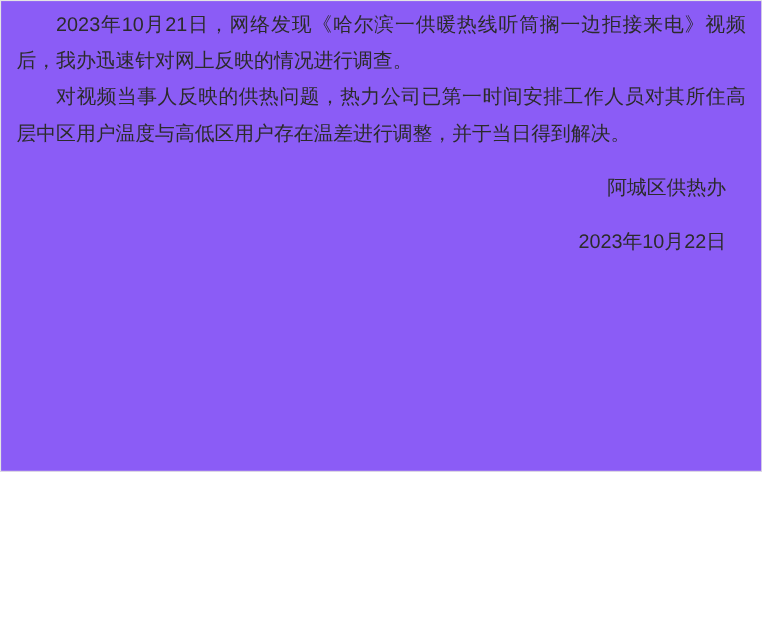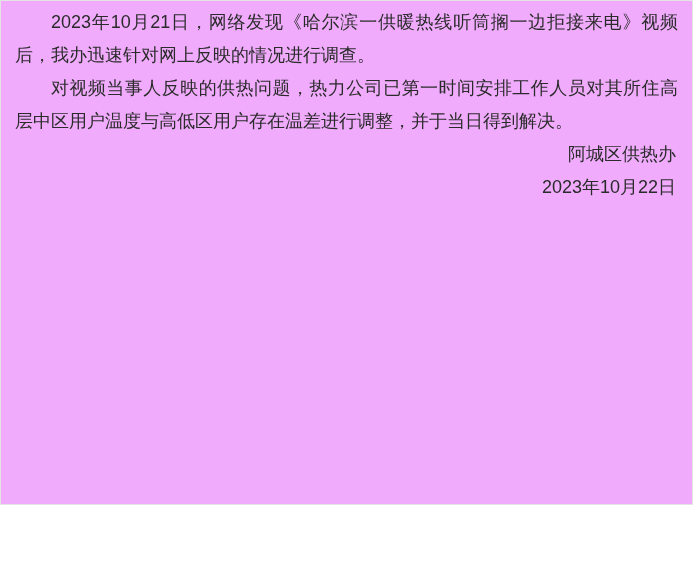--- a/index.html
+++ b/index.html
@@ -3,44 +3,44 @@
 <meta charset="utf-8">
 <style>
   html, body {
     margin: 0;
     padding: 0;
     background: #ffffff;
   }
   .page {
     position: relative;
     width: 693px;
-    height: 505px;
+    height: 429px;
     box-sizing: border-box;
-    background: #f0abfc;
+    background: #8b5cf6;
     border: 1px solid #e4e4e4;
     padding: 5px 14px 0 14px;
     font-family: "Liberation Sans", "DejaVu Sans", sans-serif;
     font-size: 18px;
     line-height: 33px;
     color: #2b2b2b;
     overflow: hidden;
   }
   .para {
     margin: 0;
     text-indent: 2em;
     text-align: justify;
     text-justify: inter-ideograph;
     word-break: break-all;
   }
   .sig-block {
     text-align: right;
     padding-right: 2px;
   }
   .sig-line {
-    margin: 0;
+    margin: 16px;
   }
 </style>
 </head>
 <body>
 
 <div class="page">
   <p class="para">2023年10月21日，网络发现《哈尔滨一供暖热线听筒搁一边拒接来电》视频后，我办迅速针对网上反映的情况进行调查。</p>
   <p class="para">对视频当事人反映的供热问题，热力公司已第一时间安排工作人员对其所住高层中区用户温度与高低区用户存在温差进行调整，并于当日得到解决。</p>
 
   <div class="sig-block">

